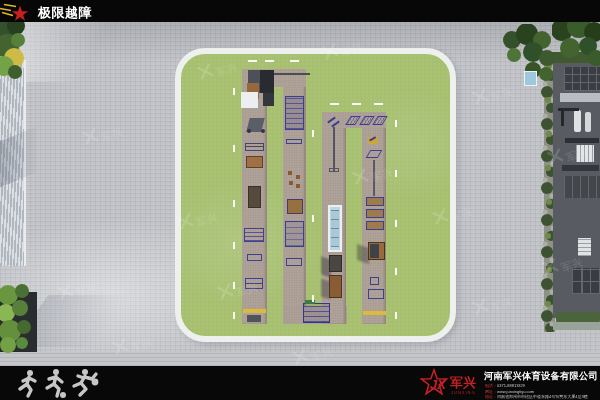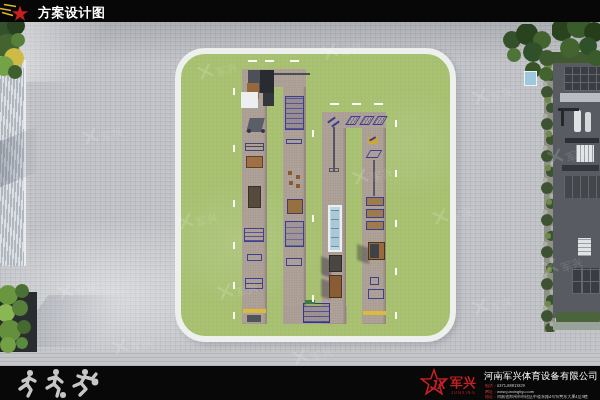--- a/index.html
+++ b/index.html
@@ -340,21 +340,21 @@
 <svg class="abs" style="left:0;top:0" width="36" height="22" viewBox="0 0 36 22">
   <g stroke="#e0b62b" stroke-width="1.6">
     <line x1="4" y1="4.5" x2="16" y2="6.5"></line>
     <line x1="0" y1="8.5" x2="11" y2="10.5"></line>
     <line x1="2" y1="12.5" x2="13" y2="15.5"></line>
   </g>
 
   <path fill="#c81e1e" d="M 20 5.5 L 22 11.2 L 28 11.3 L 23.2 14.9 L 25 20.7 L 20 17.2 L 15 20.7 L 16.8 14.9 L 12 11.3 L 18 11.2 Z"></path>
 </svg>
 
-<div class="abs" style="left:38px;top:4px;font-size:13px;font-weight:bold;color:#fff;letter-spacing:.5px;">方案设计图</div>
+<div class="abs" style="left:38px;top:4px;font-size:13px;font-weight:bold;color:#fff;letter-spacing:.5px;">极限越障</div>
 
 
 <div class="abs" style="left:0;top:366px;width:600px;height:34px;background:#080808;"></div>
 
 <svg class="abs" style="left:16px;top:368px" width="88" height="31" viewBox="0 0 88 31">
   <g fill="none" stroke="#c6c6c6" stroke-width="3.4" stroke-linecap="round" stroke-linejoin="round">
     <circle cx="14" cy="5" r="3" fill="#c6c6c6" stroke="none"></circle>
     <path d="M13 9 L11 16 L4 21 M11 16 L15 22 L12 28 M13 10 L19 13 M13 10 L7 13"></path>
     <circle cx="40" cy="4" r="3" fill="#c6c6c6" stroke="none"></circle>
     <path d="M40 8 L38 16 L31 20 M38 16 L43 21 L41 28 M40 9 L46 14 M40 9 L33 11"></path>
@@ -366,19 +366,19 @@
 </svg>
 
 
 <svg class="abs" style="left:420px;top:368px" width="62" height="30" viewBox="0 0 62 30">
   <path fill="none" stroke="#c42026" stroke-width="1.6" d="M 14 2 L 17.2 10.8 L 26.6 11 L 19.2 16.7 L 21.9 25.7 L 14 20.3 L 6.1 25.7 L 8.8 16.7 L 1.4 11 L 10.8 10.8 Z"></path>
   <text x="10" y="21" font-family="Liberation Sans" font-size="13" font-weight="bold" font-style="italic" fill="#c42026">JX</text>
   <text x="30" y="19" font-family="Liberation Sans" font-size="13" font-weight="bold" fill="#c42026">军兴</text>
   <text x="31" y="26" font-family="Liberation Sans" font-size="4" letter-spacing="1" fill="#c42026">JUNXING</text>
 </svg>
 
-<div class="abs" style="left:484px;top:370px;font-size:9.3px;font-weight:normal;color:#fff;white-space:nowrap;letter-spacing:.2px;">河南军兴体育设备有限公司</div>
+<div class="abs" style="left:484px;top:370px;font-size:9.3px;font-weight:bold;color:#fff;white-space:nowrap;letter-spacing:.2px;">河南军兴体育设备有限公司</div>
 
 <div class="abs" style="left:485px;top:383px;font-size:4px;color:#ccc;white-space:nowrap;"><span style="color:#d23b30;">电话：</span>0371-88813329</div>
 <div class="abs" style="left:485px;top:388.5px;font-size:4px;color:#ccc;white-space:nowrap;"><span style="color:#d23b30;">网址：</span>www.junxingtiyu.com</div>
 <div class="abs" style="left:485px;top:394px;font-size:4px;color:#ccc;white-space:nowrap;"><span style="color:#d23b30;">地址：</span>河南省郑州市市辖区中道东路4号智慧东大厦4层3幢</div>
 
 </div>
 
 </body></html>

